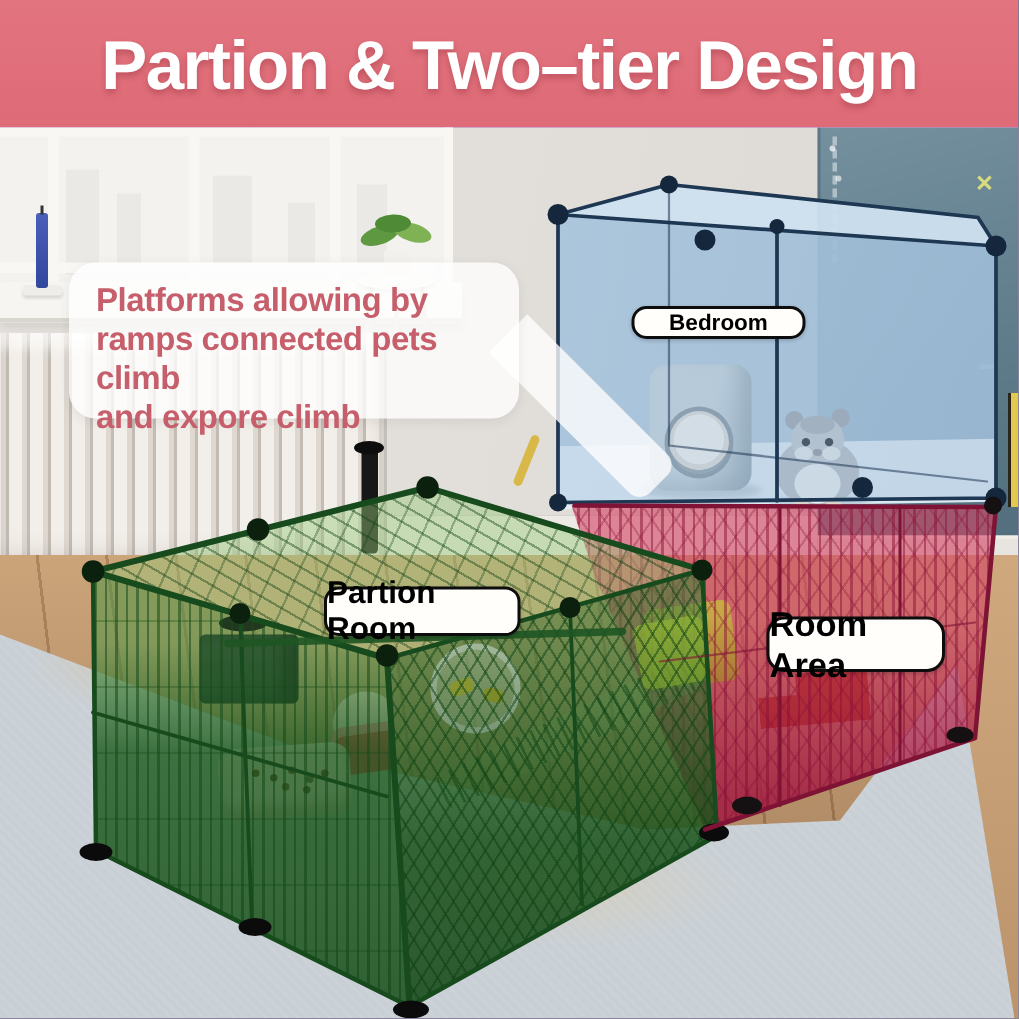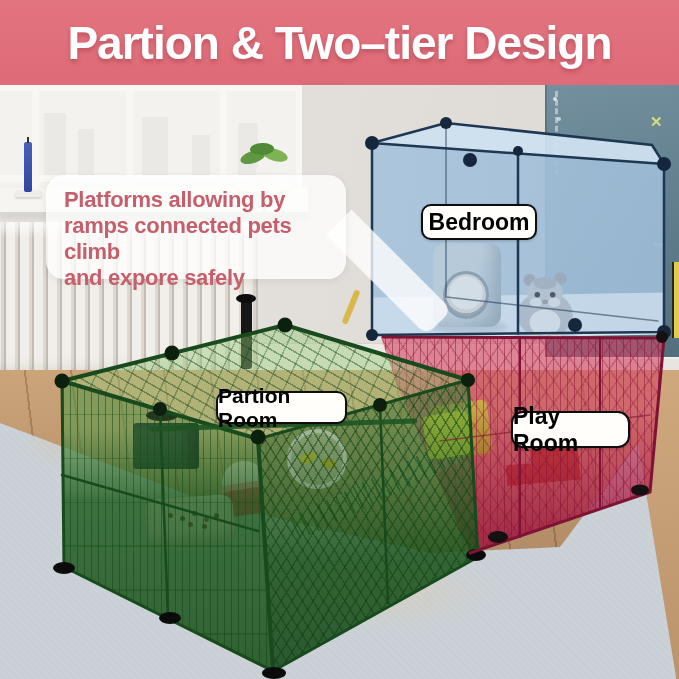--- a/index.html
+++ b/index.html
@@ -171,21 +171,21 @@
   .callout-tail{left:326px;top:150px;width:36px;height:142px;background:rgba(255,255,255,.78);
     transform-origin:top left;transform:rotate(-45deg);border-radius:0 0 10px 10px;}
   .callout{left:46px;top:90px;width:300px;height:104px;border-radius:18px;
     background:rgba(255,255,255,.78);box-shadow:0 2px 8px rgba(0,0,0,.07);
     padding:12px 0 0 18px;}
   .callout div{position:static;color:#C65F6B;font-size:22px;font-weight:bold;line-height:26px;letter-spacing:-.3px;}
 
   
   .room-label{display:flex;align-items:center;justify-content:center;background:#FFFEFB;
     border:2px solid #0D0D0D;border-radius:10px;font-weight:bold;color:#000;box-shadow:0 1px 3px rgba(0,0,0,.2);}
-  .lbl-bedroom{left:421px;top:119px;width:116px;height:36px;font-size:23px;}
+  .lbl-bedroom{left:421px;top:119px;width:116px;height:22px;font-size:15px;}
   .lbl-dining{left:216px;top:306px;width:131px;height:33px;font-size:21px;}
   .lbl-play{left:511px;top:326px;width:119px;height:37px;font-size:23px;border-radius:12px;}
 </style>
 </head>
 <body>
 
 <div class="stage">
 
   <div class="header">
     <div class="title">Partion &amp; Two–tier Design</div>
@@ -338,27 +338,27 @@
         <circle cx="662" cy="252" r="6"></circle>
           <ellipse cx="498" cy="452" rx="10" ry="6"></ellipse>
           <ellipse cx="640" cy="405" rx="9" ry="5.5"></ellipse>
       </g>
     </svg>
 
     <div class="callout-tail"></div>
     <div class="callout">
       <div>Platforms allowing by</div>
       <div>ramps connected pets climb</div>
-      <div>and expore safely</div>
+      <div>and expore climb</div>
     </div>
 
     <div class="room-label lbl-bedroom">
       <span>Bedroom</span>
     </div>
     <div class="room-label lbl-dining">
       <span>Partion Room</span>
     </div>
     <div class="room-label lbl-play">
-      <span>Play Room</span>
+      <span>Room Area</span>
     </div>
 
   </div>
 </div>
 
 </body></html>

